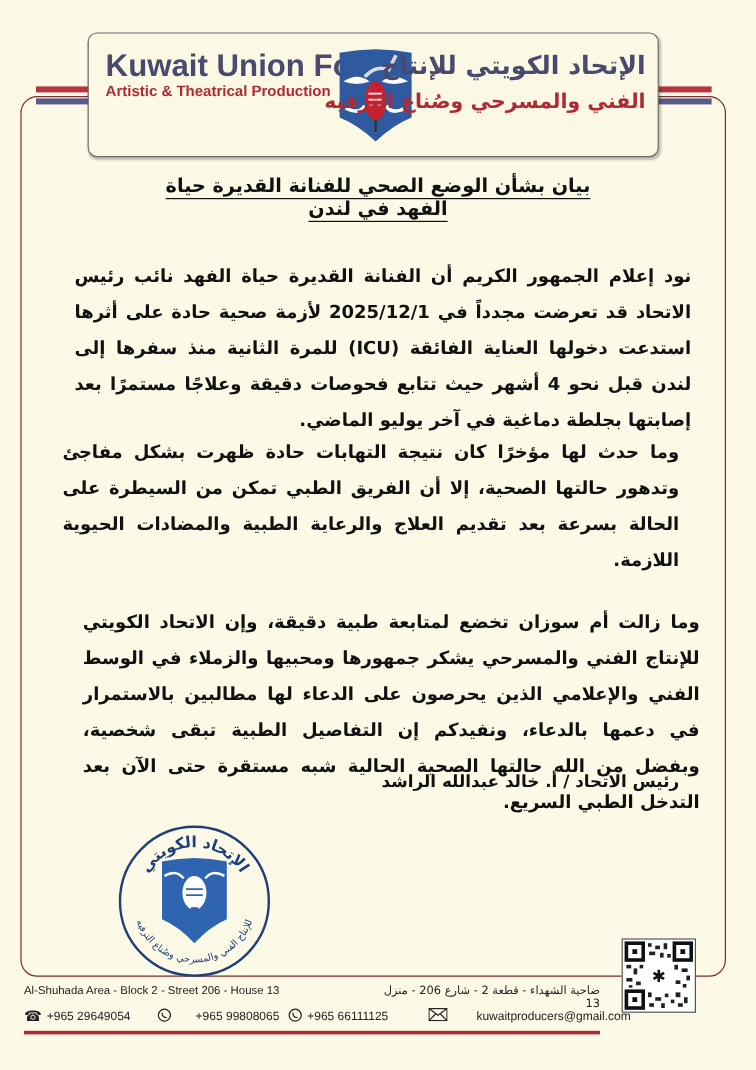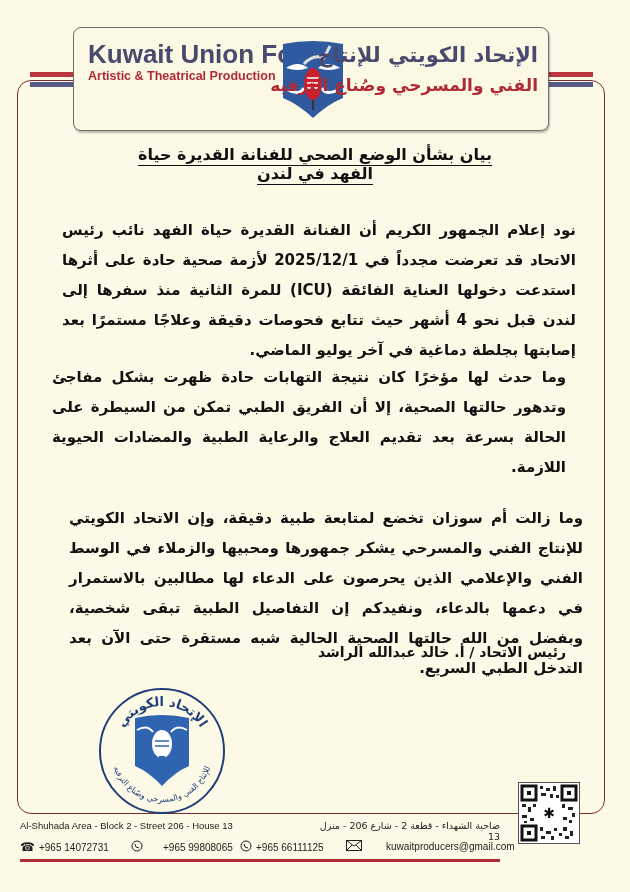--- a/index.html
+++ b/index.html
@@ -131,41 +131,41 @@
     </g>
     <text x="30" y="35" font-size="14" text-anchor="middle" fill="#111">✱</text>
   </svg>
 </div>
 
 <div class="footer-addr-en">Al-Shuhada Area - Block 2 - Street 206 - House 13</div>
 <div class="footer-addr-ar">ضاحية الشهداء - قطعة 2 - شارع 206 - منزل 13</div>
 
 <div class="contact" style="left:20px;">
   <span style="font-size:12px;">☎</span>
-  <span>+965 14072731</span>
+  <span>+965 29649054</span>
 </div>
 <div class="contact" style="left:131px;gap:20px;">
   <span>
     <svg width="12" height="12" viewBox="0 0 12 12">
         <circle cx="6" cy="6" r="5" fill="none" stroke="#222" stroke-width="1"></circle>
         <path d="M4 4 Q4 8 8 8" stroke="#222" stroke-width="1" fill="none"></path>
       </svg>
   </span>
   <span>+965 99808065</span>
 </div>
 <div class="contact" style="left:240px;">
   <span>
     <svg width="12" height="12" viewBox="0 0 12 12">
         <circle cx="6" cy="6" r="5" fill="none" stroke="#222" stroke-width="1"></circle>
         <path d="M4 4 Q4 8 8 8" stroke="#222" stroke-width="1" fill="none"></path>
       </svg>
   </span>
   <span>+965 66111125</span>
 </div>
-<div class="contact" style="left:346px;gap:24px;">
+<div class="contact" style="left:357px;gap:24px;">
   <span>
     <svg width="16" height="11" viewBox="0 0 16 11">
         <rect x="0.5" y="0.5" width="15" height="10" fill="none" stroke="#222" stroke-width="1"></rect>
         <path d="M0.5 0.5 L8 6 L15.5 0.5" stroke="#222" stroke-width="1" fill="none"></path>
         <path d="M0.5 10.5 L6 5 M15.5 10.5 L10 5" stroke="#222" stroke-width="1" fill="none"></path>
       </svg>
   </span>
   <span>kuwaitproducers@gmail.com</span>
 </div>
 

